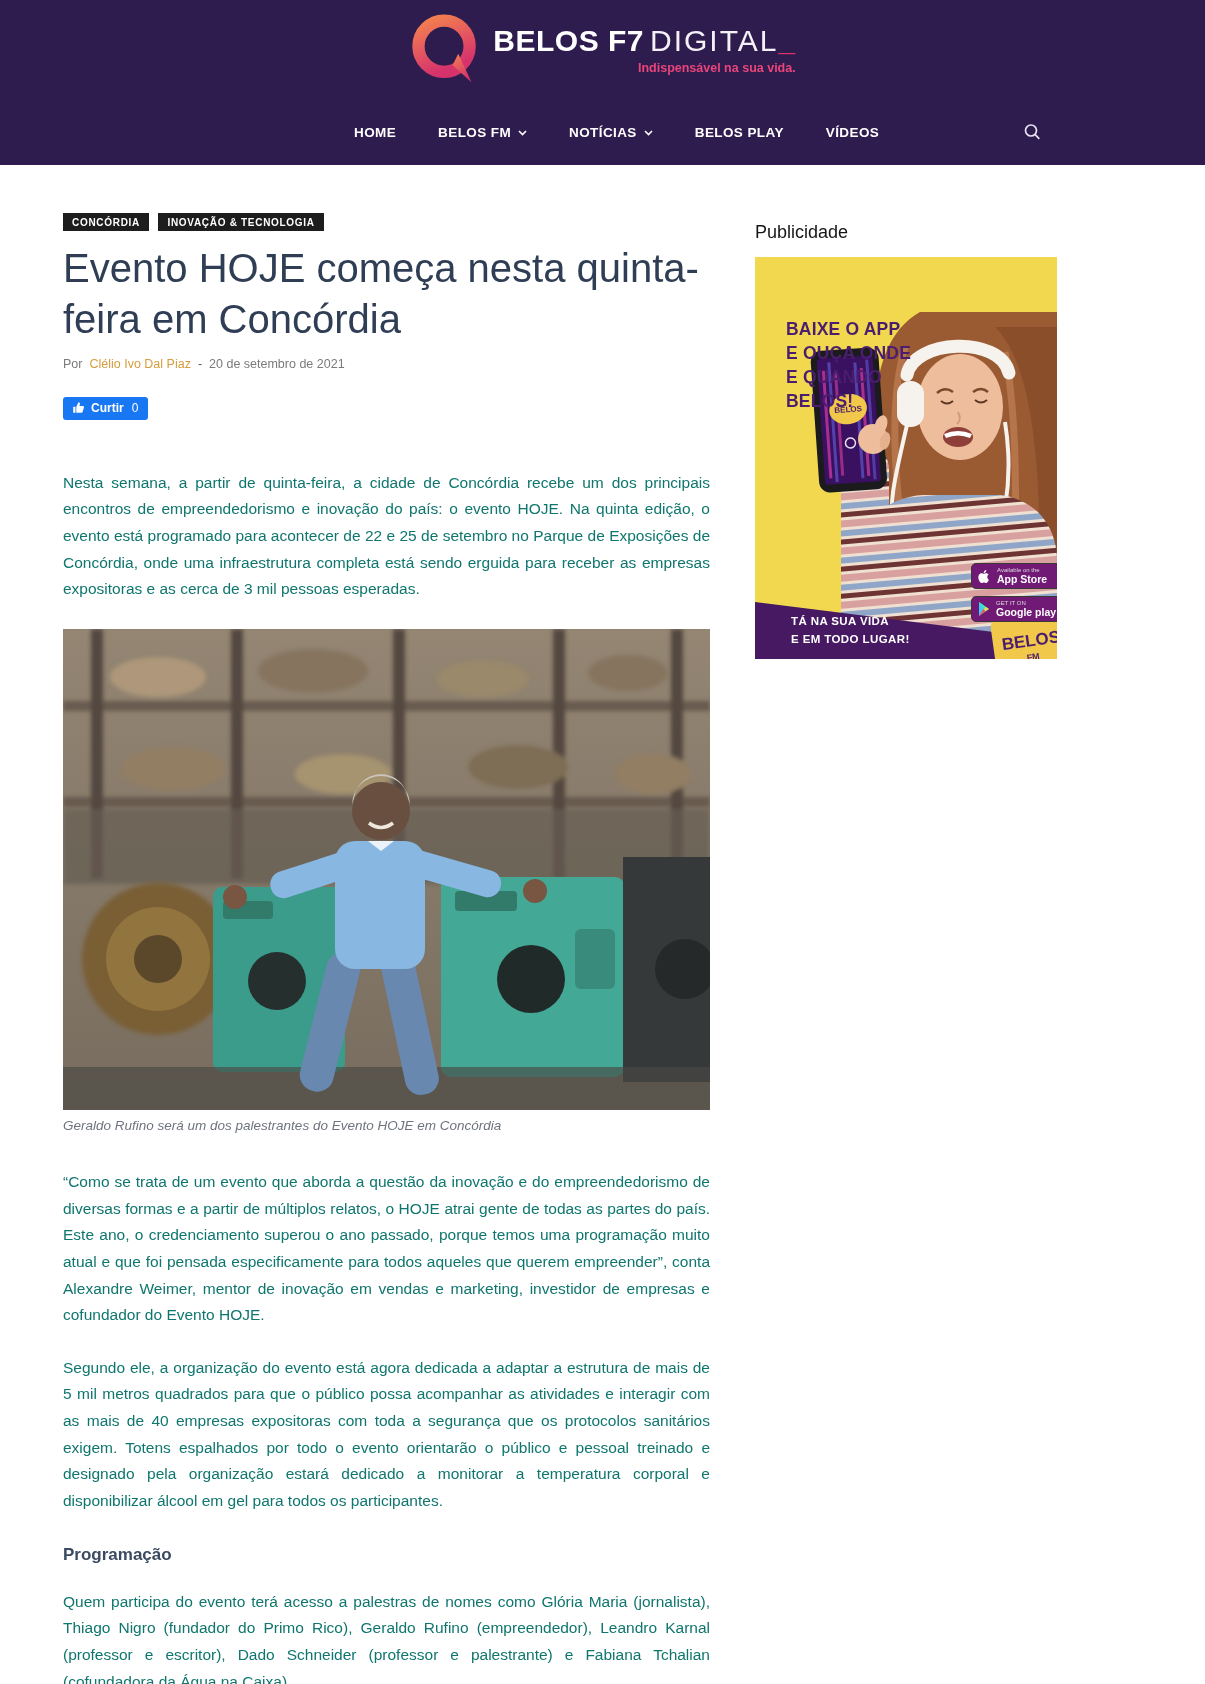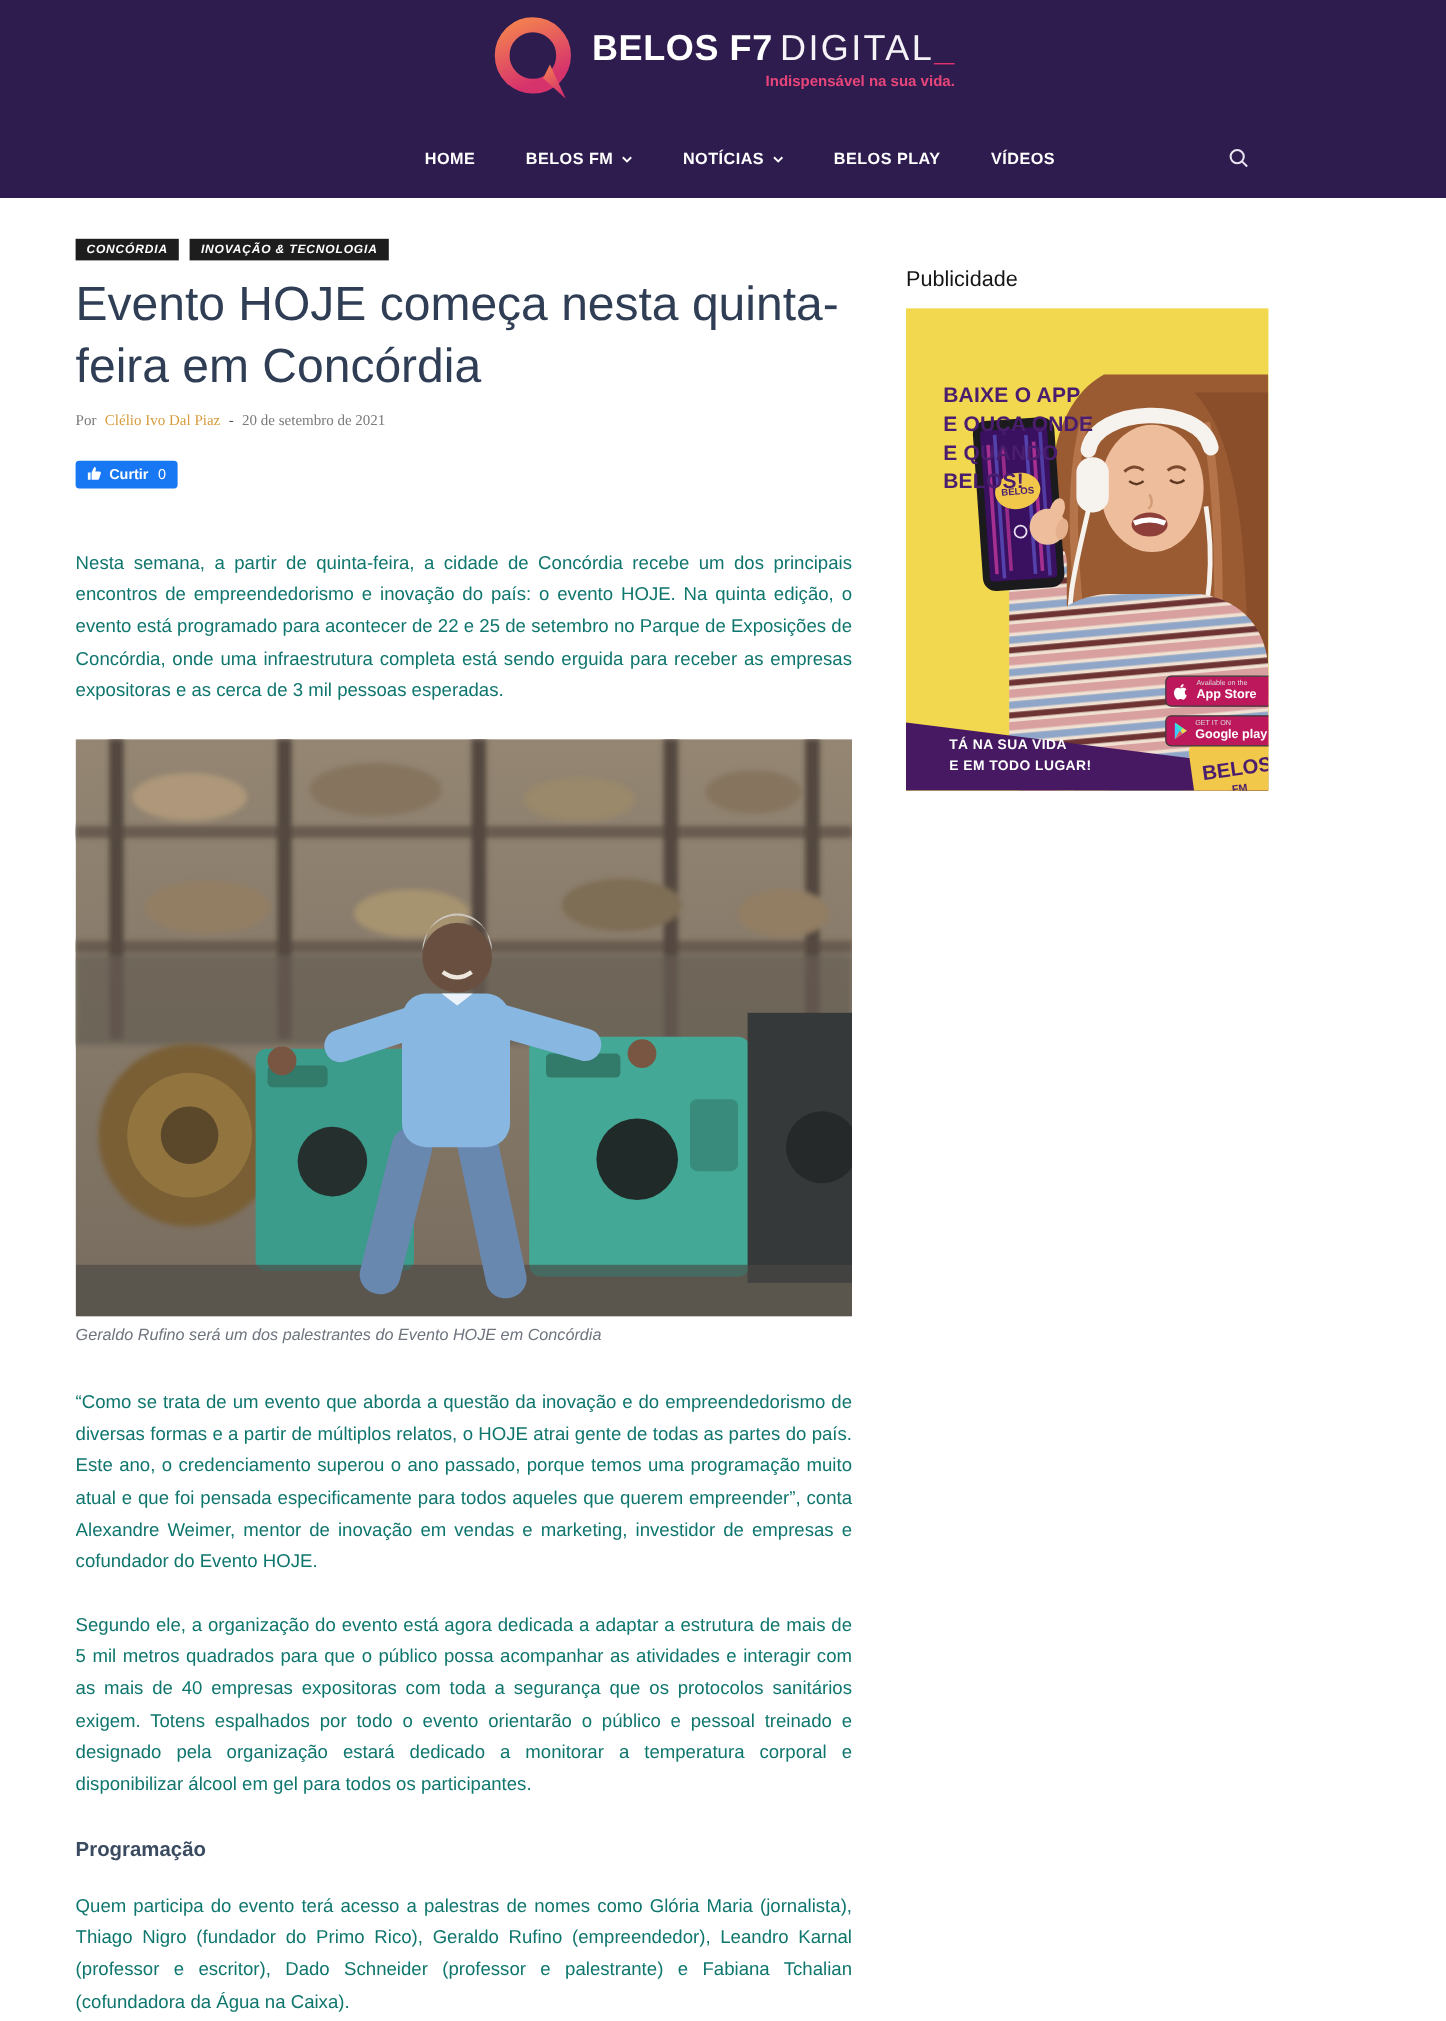--- a/index.html
+++ b/index.html
@@ -30,25 +30,25 @@
   .chev { width:9px; height:6px; }
   .search-btn { position:absolute; right:158px; top:50%; transform:translateY(-50%);
                 background:none; border:none; cursor:pointer; padding:6px; }
 
   
   .page { width:995px; margin-left:63px; display:flex; gap:45px; padding-top:31px; }
   .main-col { width:647px; }
   .sidebar  { width:302px; }
 
   
-  .tags { margin:2px 0 0 0;font-style:italic; }
+  .tags { margin:16px 0 0 0; }
   .tag { display:inline-block; background:#1d1d1d; color:#ffffff; font-size:10px; font-weight:700;
          letter-spacing:0.7px; padding:4px 9px 3px; margin-right:5px; text-decoration:none; }
   .article-title { font-size:40px; font-weight:400; color:#2F3E55; line-height:1.27; margin:12px 0 12px; }
-  .byline { font-size:12.5px; color:#7a7a7a; display:flex; align-items:center; gap:7px;font-family:Liberation Serif, serif; }
+  .byline { font-size:12.5px; color:#7a7a7a; display:flex; align-items:center; gap:7px; }
   .byline .author { color:#D79C3D; text-decoration:none; font-weight:400; }
   .byline .sep { color:#555; }
   .fb-like { margin-top:26px; }
   .fb-btn { display:inline-flex; align-items:center; gap:6px; background:#1877F2; border:none;
             color:#fff; font-family:"Liberation Sans",sans-serif; font-size:12px; font-weight:700;
             padding:4px 10px 5px 9px; border-radius:3px; cursor:pointer; }
   .fb-btn svg { display:block; }
   .fb-count { font-weight:400; margin-left:2px; }
 
   .article-body p { font-size:15.5px; color:#0f766e; line-height:1.72; text-align:justify; margin:0 0 26px; }
@@ -63,21 +63,21 @@
   
   .sidebar-heading { font-size:18px; font-weight:400; color:#161616; margin:26px 0 14px; }
   .ad-banner { position:relative; width:302px; height:402px; overflow:hidden; cursor:pointer;
                background:#F2D84E; }
   .ad-banner > svg { position:absolute; left:0; top:0; }
   .ad-headline { position:absolute; left:31px; top:60px; color:#4A1D6E; font-size:17.5px;
                  line-height:1.38; font-weight:600; letter-spacing:0.2px; }
   .ad-headline .hb { font-weight:800; }
   .ad-band-text { position:absolute; left:36px; top:356px; color:#ffffff; font-weight:800;
                   font-size:11.5px; line-height:1.55; letter-spacing:0.4px; }
-  .store-badge { position:absolute; right:-14px; width:100px; height:26px; background:#be185d;
+  .store-badge { position:absolute; right:-14px; width:100px; height:26px; background:#701a75;
                  border:1px solid #3a3a3a; border-radius:5px; display:flex; align-items:center;
                  gap:6px; padding:2px 6px; color:#fff; cursor:pointer; }
   .store-badge .bt { display:flex; flex-direction:column; line-height:1.15; }
   .bt-small { font-size:6px; color:#ddd; }
   .bt-big   { font-size:10.5px; font-weight:700; color:#fff; white-space:nowrap; }
   .badge-appstore { top:306px; }
   .badge-gplay    { top:339px; }
 </style>
 </head>
 <body>

